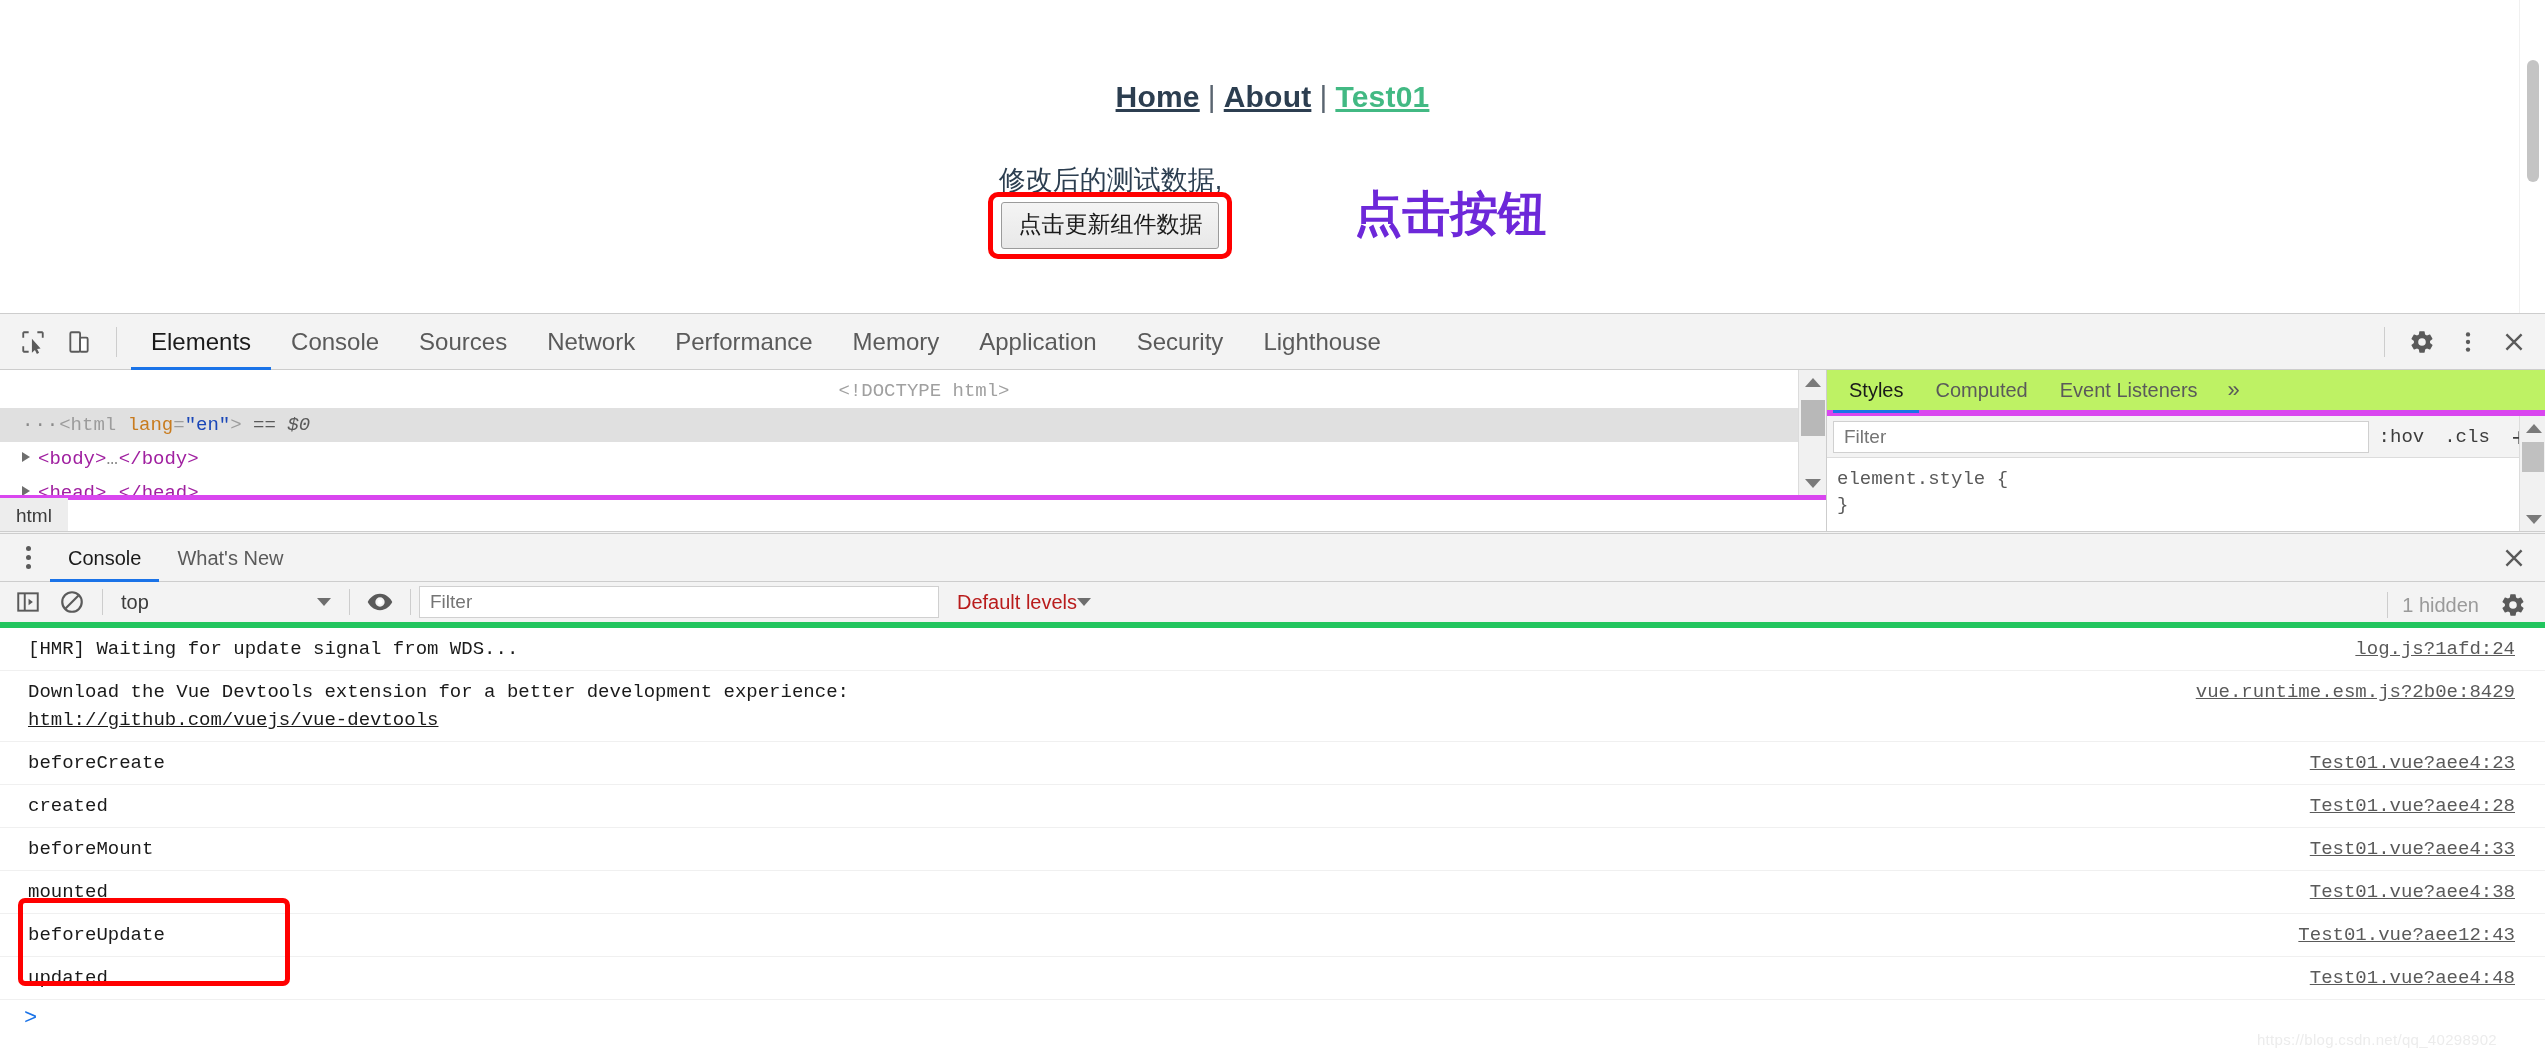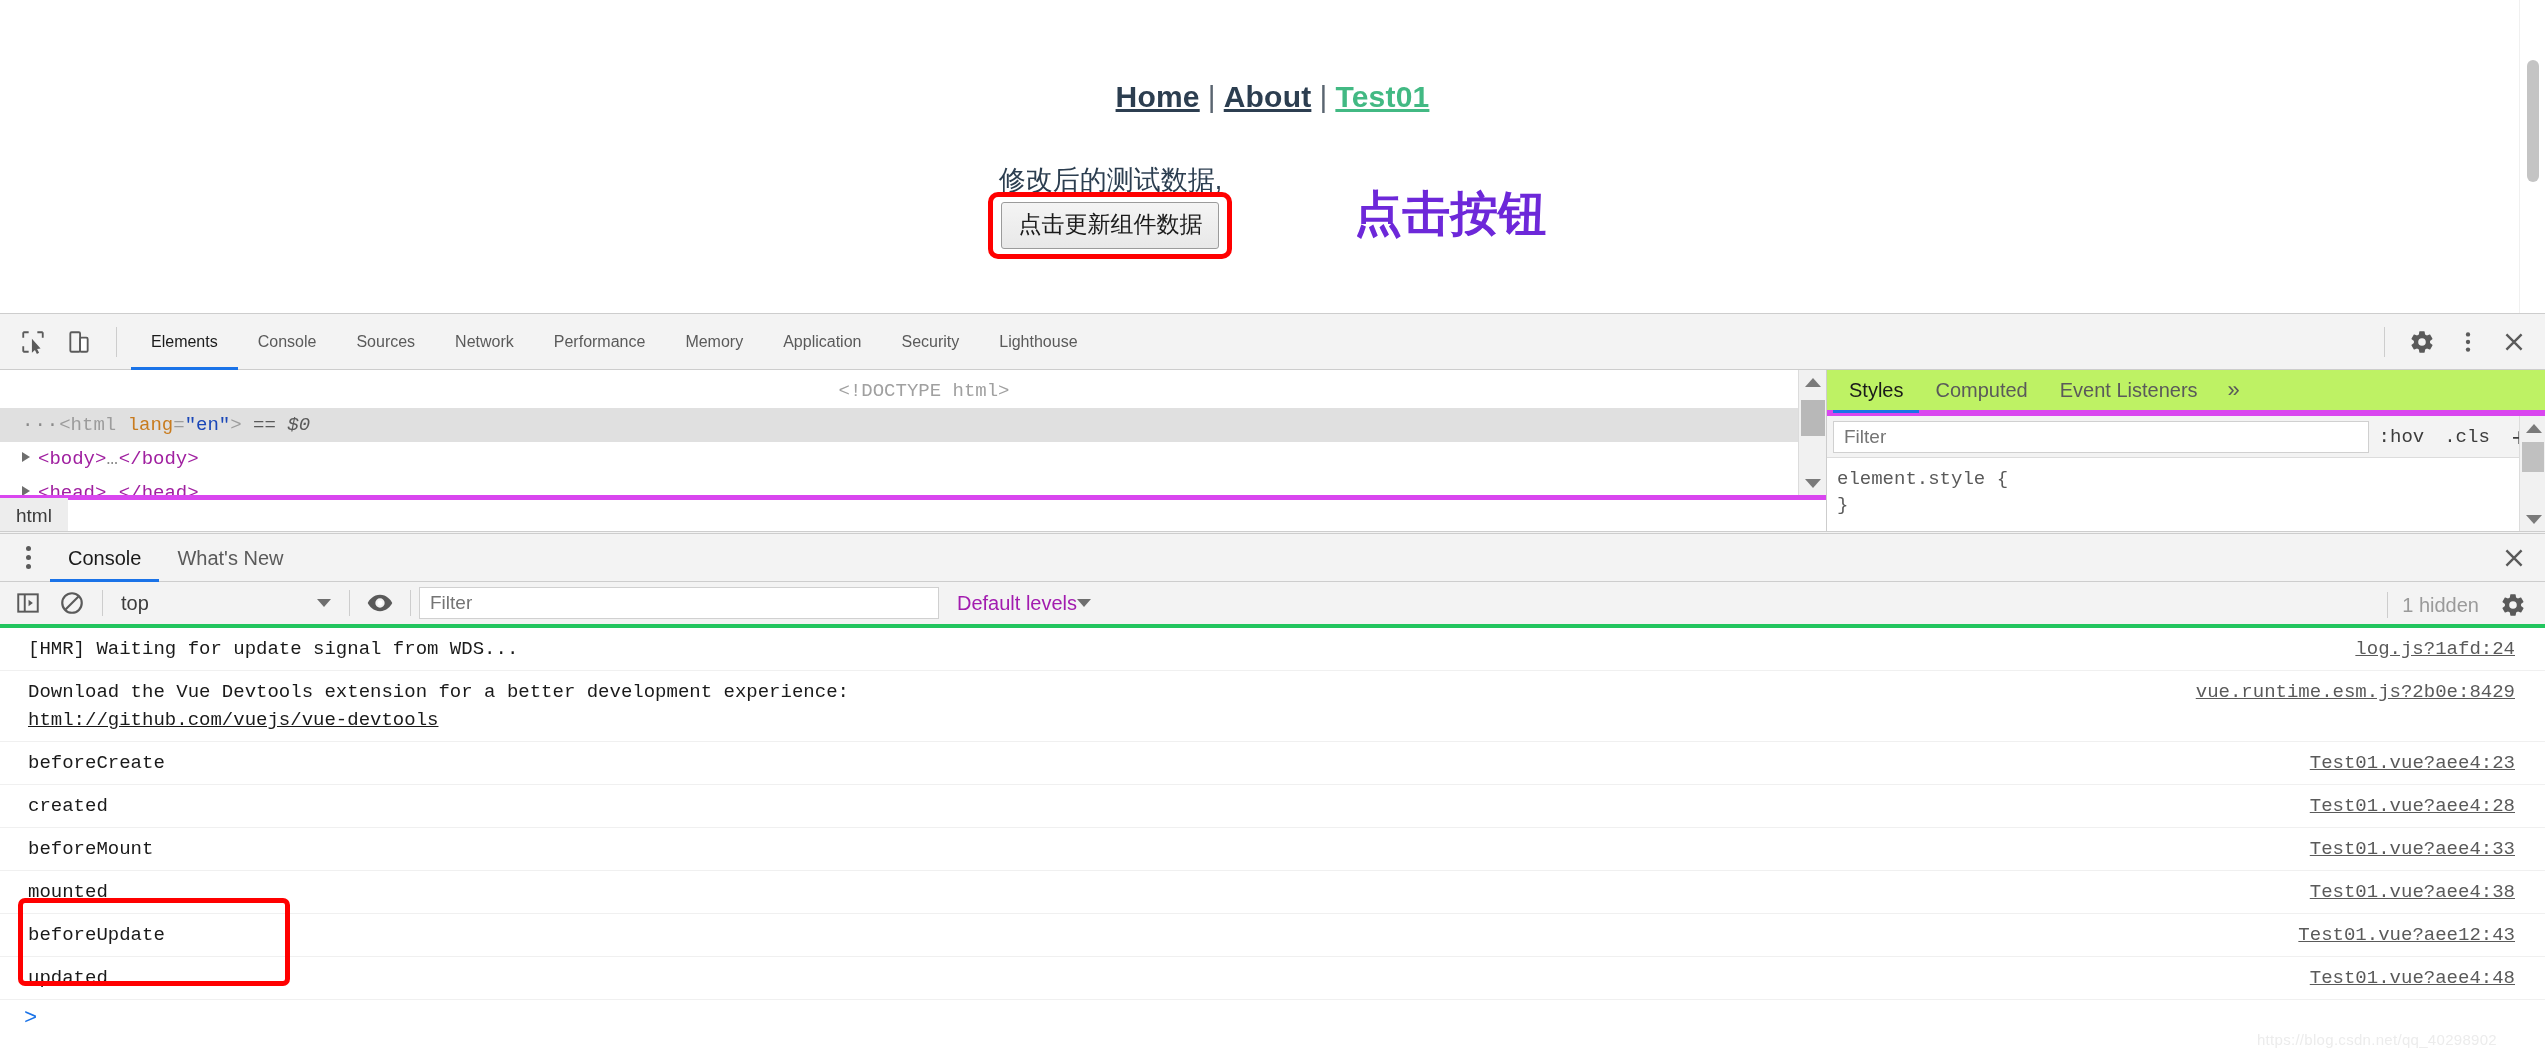--- a/index.html
+++ b/index.html
@@ -79,21 +79,21 @@
     padding-left: 10px; position:relative;
   }
   .dt-icon-btn {
     width:46px; height:46px; display:flex; align-items:center; justify-content:center;
     cursor:pointer; border-radius:3px;
   }
   .dt-vsep { width:1px; height:30px; background:#cdcdcd; margin:0 14px; }
   .dt-tabs { display:flex; align-items:stretch; height:56px; }
   .dt-tab {
     display:flex; align-items:center; padding: 0 20px; height:56px;
-    cursor:pointer; color:#5a5a5a; font-size:16px; white-space:nowrap;
+    cursor:pointer; color:#5a5a5a; font-size:24px; white-space:nowrap;
     position:relative;
   }
   .dt-tab.active { color:#1a1a1a; }
   .dt-tab.active::after {
     content:""; position:absolute; left:0; right:0; bottom:0; height:3px;
     background:#1a73e8;
   }
   .dt-tabbar-right {
     position:absolute; right:8px; top:0; height:56px;
     display:flex; align-items:center;
@@ -223,41 +223,41 @@
   .dw-tab.active::after {
     content:""; position:absolute; left:0; right:0; bottom:0; height:3px; background:#1a73e8;
   }
   .dw-close {
     position:absolute; right:14px; top:7px; width:34px;height:34px;
     display:flex;align-items:center;justify-content:center; cursor:pointer;
   }
 
   .console-toolbar {
     height: 46px; display:flex; align-items:center; background:#f3f3f3;
-    border-bottom:4px solid #22c55e; padding-left: 6px; position:relative;
+    border-bottom:6px solid #22c55e; padding-left: 6px; position:relative;
   }
   .ct-icon { width:44px;height:40px; display:flex;align-items:center;justify-content:center; cursor:pointer; }
   .ct-sep { width:1px;height:26px;background:#cdcdcd;margin:0 8px; }
   .ctx-select {
     display:flex; align-items:center; justify-content:space-between;
     width: 230px; height:34px; padding: 0 10px; cursor:pointer;
     font-size:20px; color:#3c3c3c;
   }
   .ctx-select .caret {
     width:0;height:0;border-left:7px solid transparent;border-right:7px solid transparent;
     border-top:8px solid #6e6e6e;
   }
   .console-filter {
     width: 520px; height:32px; background:#fff; border:1px solid #d0d0d0;
     font-size:19px; color:#8a8a8a; padding: 0 10px; outline:none;
     font-family:"Liberation Sans", sans-serif;
   }
   .levels {
     display:flex; align-items:center; gap:0; margin-left: 18px;
-    font-size:20px; color:#a21caf; cursor:pointer;
+    font-size:20px; color:#b91c1c; cursor:pointer;
   }
   .levels .caret {
     width:0;height:0;border-left:7px solid transparent;border-right:7px solid transparent;
     border-top:8px solid #6e6e6e;
   }
   .ct-right {
     position:absolute; right:10px; top:0; height:46px; display:flex; align-items:center; gap:6px;
   }
   .hidden-count { font-size:20px; color:#9a9a9a; padding-right: 6px; }
 

